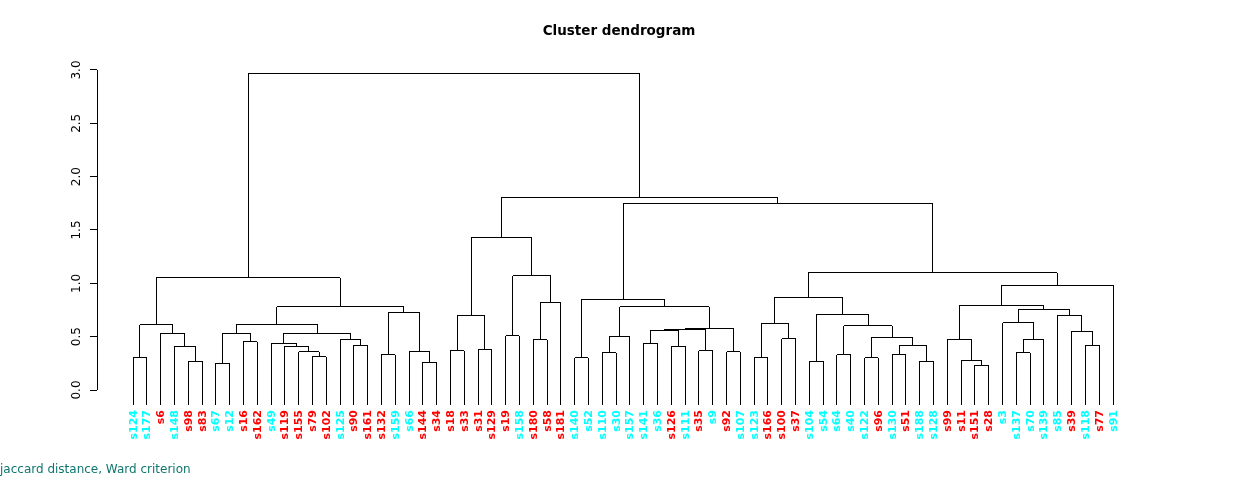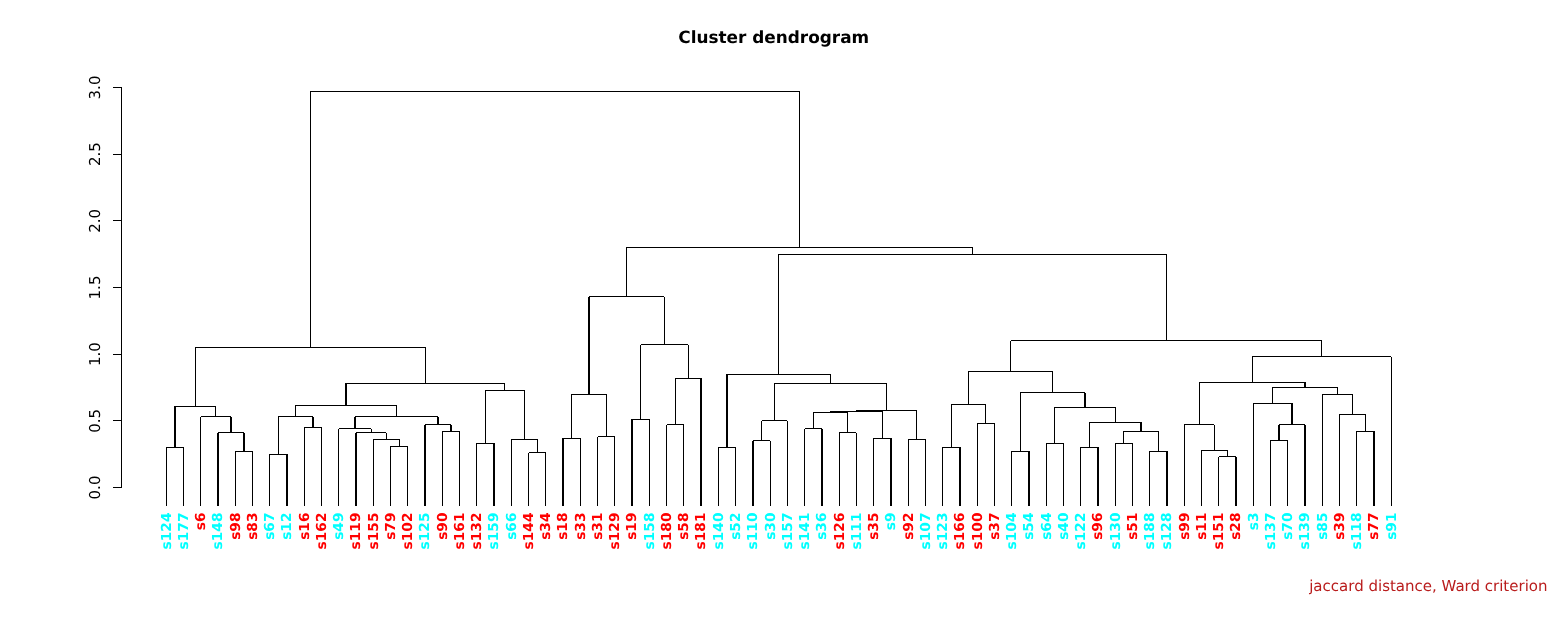--- a/index.html
+++ b/index.html
@@ -5,22 +5,22 @@
   html,body{margin:0;padding:0;background:#ffffff;}
   #screen{
     position:relative;width:1238px;height:500px;background:#ffffff;overflow:hidden;
     font-family:"DejaVu Sans", sans-serif;
   }
   .chart-title{
     position:absolute;top:22px;left:0;width:1238px;text-align:center;
     font-size:13.5px;font-weight:bold;color:#000;
   }
   .x-label{
-    position:absolute;top:462px;left:0;width:1238px;text-align:right;
-    font-size:12px;color:#b91c1c;
+    position:absolute;top:462px;left:0;width:1238px;text-align:left;
+    font-size:12px;color:#0f766e;
   }
   svg{position:absolute;top:0;left:0;}
 </style>
 </head>
 <body>
 
 <div id="screen">
   <div class="chart-title">Cluster dendrogram</div>
   <svg id="plot" width="1238" height="500">
       <line x1="97" y1="69.99000000000001" x2="97" y2="390" stroke="#000000" stroke-width="1" shape-rendering="crispEdges"></line>

